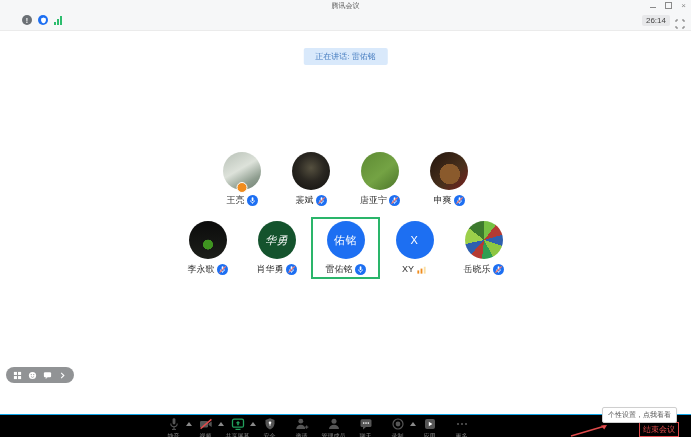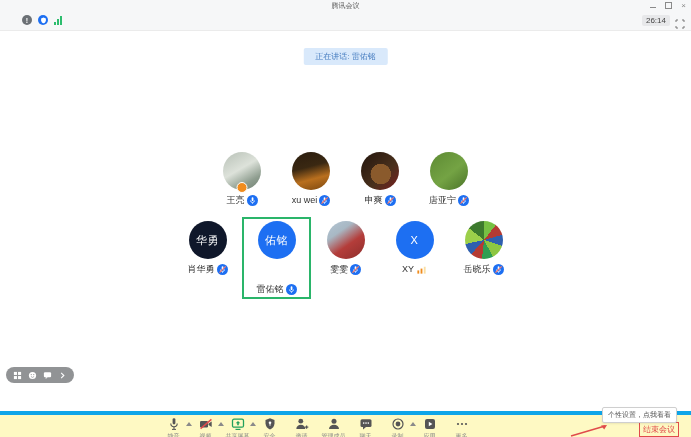--- a/index.html
+++ b/index.html
@@ -27,35 +27,35 @@
   .sh-right{display:flex;align-items:center;gap:5px;}
   .timer{background:#e7e8ea;border-radius:2px;padding:1px 4px;font-size:8px;color:#444;}
   .expand{width:10px;height:10px;}
   
   .banner{position:absolute;top:48px;left:50%;transform:translateX(-50%);background:#d9e9fb;color:#4a7fc1;font-size:8px;padding:3px 12px;border-radius:2px;white-space:nowrap;}
   
   .grid{position:absolute;top:148px;left:0;right:0;}
   .prow{display:flex;justify-content:center;}
   .prow + .prow{margin-top:7px;}
   .tile{width:69px;box-sizing:border-box;border:2px solid transparent;display:flex;flex-direction:column;align-items:center;padding:2px 0 2px 0;}
-  .tile.highlighted{border-color:#2ab56a;gap:20px;}
+  .tile.highlighted{border-color:#2ab56a;}
   .avatar{width:38px;height:38px;border-radius:50%;position:relative;display:flex;align-items:center;justify-content:center;background:#ccc;flex:none;}
   .avatar.rounded{border-radius:9px;}
   .avatar-text{color:#fff;font-size:11px;letter-spacing:.5px;}
   .avatar-badge{position:absolute;left:50%;transform:translateX(-50%);bottom:-3px;width:9px;height:9px;border-radius:50%;background:#f08c1e;border:1px solid #fff;}
   .name-row{margin-top:4px;height:12px;display:flex;align-items:center;gap:2px;max-width:67px;}
   .pname{font-size:9px;color:#333;white-space:nowrap;}
   .mic,.net{width:11px;height:11px;flex:none;}
   .mic svg,.net svg{display:block;width:11px;height:11px;}
   
   .quick-pill{position:absolute;left:6px;top:367px;height:16px;background:rgba(130,132,134,.88);border-radius:9px;display:flex;align-items:center;gap:6px;padding:0 7px;}
   .pill-icon{width:9px;height:9px;display:flex;align-items:center;justify-content:center;}
   .pill-icon svg{display:block;width:9px;height:9px;}
   
-  .toolbar{position:absolute;left:0;right:0;bottom:0;height:22px;background:#fef9c3;border-top:4px solid #0ea5e9;}
+  .toolbar{position:absolute;left:0;right:0;bottom:0;height:22px;background:#000000;border-top:1px solid #0ea5e9;}
   .toolbar-items{position:absolute;left:0;right:0;top:2px;display:flex;justify-content:center;gap:10px;transform:translateX(-28px);}
   .titem{width:22px;display:flex;flex-direction:column;align-items:center;position:relative;cursor:default;}
   .ticon{width:14px;height:14px;}
   .ticon svg{display:block;width:14px;height:14px;}
   .caret{position:absolute;right:-7px;top:5px;width:0;height:0;border-left:3px solid transparent;border-right:3px solid transparent;border-bottom:4px solid #8a8a8a;}
   .tlabel{font-size:6px;color:#888;margin-top:1px;white-space:nowrap;}
   
   .tooltip{position:absolute;right:14px;bottom:14px;background:#fff;border:1px solid #cfcfcf;border-radius:2px;padding:2px 5px;font-size:7px;color:#555;white-space:nowrap;box-shadow:0 1px 2px rgba(0,0,0,.08);}
   .end-meeting{position:absolute;right:12px;bottom:0px;color:#e04b4b;font-size:8px;padding:1px 3px;border:1px solid #e04b4b;white-space:nowrap;}
   .red-arrow{position:absolute;right:78px;bottom:0px;width:46px;height:18px;}
@@ -113,26 +113,45 @@
               <circle cx="6" cy="6" r="6" fill="#1d6ff2"></circle>
               <rect x="5.1" y="2.4" width="1.9" height="4.2" rx="0.95" fill="#fff"></rect>
               <path d="M3.8 6a2.2 2.2 0 0 0 4.4 0" fill="none" stroke="#fff" stroke-width="0.8"></path>
               <line x1="6" y1="8.4" x2="6" y2="9.6" stroke="#fff" stroke-width="0.8"></line>
             </svg>
           </span>
 
     </div>
   </div>
       <div class="tile">
-    <div class="avatar" style="background: linear-gradient(165deg, rgb(42, 28, 14) 0%, rgb(58, 40, 18) 40%, rgb(185, 111, 30) 68%, rgb(122, 70, 15) 100%);">
-      
-      
-    </div>
-    <div class="name-row">
-      <span class="pname">xu wei</span>
+    <div class="avatar" style="background: radial-gradient(circle at 50% 42%, rgb(85, 80, 63) 0%, rgb(42, 39, 33) 45%, rgb(16, 15, 13) 100%);">
+      
+      
+    </div>
+    <div class="name-row">
+      <span class="pname">裴斌</span>
+      <span class="mic">
+            <svg viewBox="0 0 12 12">
+              <circle cx="6" cy="6" r="6" fill="#1d6ff2"></circle>
+              <rect x="5.1" y="2.4" width="1.9" height="4.2" rx="0.95" fill="#fff"></rect>
+              <path d="M3.8 6a2.2 2.2 0 0 0 4.4 0" fill="none" stroke="#fff" stroke-width="0.8"></path>
+              <line x1="6" y1="8.4" x2="6" y2="9.6" stroke="#fff" stroke-width="0.8"></line>
+              <line x1="2.7" y1="9.5" x2="9.5" y2="2.7" stroke="#ff7a66" stroke-width="1.2"></line>
+            </svg>
+          </span>
+
+    </div>
+  </div>
+      <div class="tile">
+    <div class="avatar" style="background: linear-gradient(140deg, rgb(93, 138, 51) 0%, rgb(116, 163, 68) 55%, rgb(74, 115, 40) 100%);">
+      
+      
+    </div>
+    <div class="name-row">
+      <span class="pname">唐亚宁</span>
       <span class="mic">
             <svg viewBox="0 0 12 12">
               <circle cx="6" cy="6" r="6" fill="#1d6ff2"></circle>
               <rect x="5.1" y="2.4" width="1.9" height="4.2" rx="0.95" fill="#fff"></rect>
               <path d="M3.8 6a2.2 2.2 0 0 0 4.4 0" fill="none" stroke="#fff" stroke-width="0.8"></path>
               <line x1="6" y1="8.4" x2="6" y2="9.6" stroke="#fff" stroke-width="0.8"></line>
               <line x1="2.7" y1="9.5" x2="9.5" y2="2.7" stroke="#ff7a66" stroke-width="1.2"></line>
             </svg>
           </span>
 
@@ -150,43 +169,43 @@
               <circle cx="6" cy="6" r="6" fill="#1d6ff2"></circle>
               <rect x="5.1" y="2.4" width="1.9" height="4.2" rx="0.95" fill="#fff"></rect>
               <path d="M3.8 6a2.2 2.2 0 0 0 4.4 0" fill="none" stroke="#fff" stroke-width="0.8"></path>
               <line x1="6" y1="8.4" x2="6" y2="9.6" stroke="#fff" stroke-width="0.8"></line>
               <line x1="2.7" y1="9.5" x2="9.5" y2="2.7" stroke="#ff7a66" stroke-width="1.2"></line>
             </svg>
           </span>
 
     </div>
   </div>
-      <div class="tile">
-    <div class="avatar" style="background: linear-gradient(140deg, rgb(93, 138, 51) 0%, rgb(116, 163, 68) 55%, rgb(74, 115, 40) 100%);">
-      
-      
-    </div>
-    <div class="name-row">
-      <span class="pname">唐亚宁</span>
-      <span class="mic">
-            <svg viewBox="0 0 12 12">
-              <circle cx="6" cy="6" r="6" fill="#1d6ff2"></circle>
-              <rect x="5.1" y="2.4" width="1.9" height="4.2" rx="0.95" fill="#fff"></rect>
-              <path d="M3.8 6a2.2 2.2 0 0 0 4.4 0" fill="none" stroke="#fff" stroke-width="0.8"></path>
-              <line x1="6" y1="8.4" x2="6" y2="9.6" stroke="#fff" stroke-width="0.8"></line>
-              <line x1="2.7" y1="9.5" x2="9.5" y2="2.7" stroke="#ff7a66" stroke-width="1.2"></line>
-            </svg>
-          </span>
-
-    </div>
-  </div>
     </div>
   <div class="prow">
       <div class="tile">
-    <div class="avatar" style="background: #0f172a;">
+    <div class="avatar" style="background: radial-gradient(circle at 50% 62%, rgb(63, 148, 32) 0%, rgb(63, 148, 32) 16%, rgba(0, 0, 0, 0) 17%), linear-gradient(rgb(11, 11, 11) 0%, rgb(29, 31, 26) 100%);">
+      
+      
+    </div>
+    <div class="name-row">
+      <span class="pname">李永歌</span>
+      <span class="mic">
+            <svg viewBox="0 0 12 12">
+              <circle cx="6" cy="6" r="6" fill="#1d6ff2"></circle>
+              <rect x="5.1" y="2.4" width="1.9" height="4.2" rx="0.95" fill="#fff"></rect>
+              <path d="M3.8 6a2.2 2.2 0 0 0 4.4 0" fill="none" stroke="#fff" stroke-width="0.8"></path>
+              <line x1="6" y1="8.4" x2="6" y2="9.6" stroke="#fff" stroke-width="0.8"></line>
+              <line x1="2.7" y1="9.5" x2="9.5" y2="2.7" stroke="#ff7a66" stroke-width="1.2"></line>
+            </svg>
+          </span>
+
+    </div>
+  </div>
+      <div class="tile">
+    <div class="avatar" style="background: #14532d; font-style: italic;">
       <span class="avatar-text">华勇</span>
 
     </div>
     <div class="name-row">
       <span class="pname">肖华勇</span>
       <span class="mic">
             <svg viewBox="0 0 12 12">
               <circle cx="6" cy="6" r="6" fill="#1d6ff2"></circle>
               <rect x="5.1" y="2.4" width="1.9" height="4.2" rx="0.95" fill="#fff"></rect>
               <path d="M3.8 6a2.2 2.2 0 0 0 4.4 0" fill="none" stroke="#fff" stroke-width="0.8"></path>
@@ -203,39 +222,20 @@
 
     </div>
     <div class="name-row">
       <span class="pname">雷佑铭</span>
       <span class="mic">
             <svg viewBox="0 0 12 12">
               <circle cx="6" cy="6" r="6" fill="#1d6ff2"></circle>
               <rect x="5.1" y="2.4" width="1.9" height="4.2" rx="0.95" fill="#fff"></rect>
               <path d="M3.8 6a2.2 2.2 0 0 0 4.4 0" fill="none" stroke="#fff" stroke-width="0.8"></path>
               <line x1="6" y1="8.4" x2="6" y2="9.6" stroke="#fff" stroke-width="0.8"></line>
-            </svg>
-          </span>
-
-    </div>
-  </div>
-      <div class="tile">
-    <div class="avatar" style="background: linear-gradient(145deg, rgb(180, 198, 212) 0%, rgb(168, 184, 196) 30%, rgb(180, 61, 58) 60%, rgb(140, 45, 43) 100%);">
-      
-      
-    </div>
-    <div class="name-row">
-      <span class="pname">雯雯</span>
-      <span class="mic">
-            <svg viewBox="0 0 12 12">
-              <circle cx="6" cy="6" r="6" fill="#1d6ff2"></circle>
-              <rect x="5.1" y="2.4" width="1.9" height="4.2" rx="0.95" fill="#fff"></rect>
-              <path d="M3.8 6a2.2 2.2 0 0 0 4.4 0" fill="none" stroke="#fff" stroke-width="0.8"></path>
-              <line x1="6" y1="8.4" x2="6" y2="9.6" stroke="#fff" stroke-width="0.8"></line>
-              <line x1="2.7" y1="9.5" x2="9.5" y2="2.7" stroke="#ff7a66" stroke-width="1.2"></line>
             </svg>
           </span>
 
     </div>
   </div>
       <div class="tile">
     <div class="avatar" style="background: rgb(29, 111, 242);">
       <span class="avatar-text">X</span>
 
     </div>

